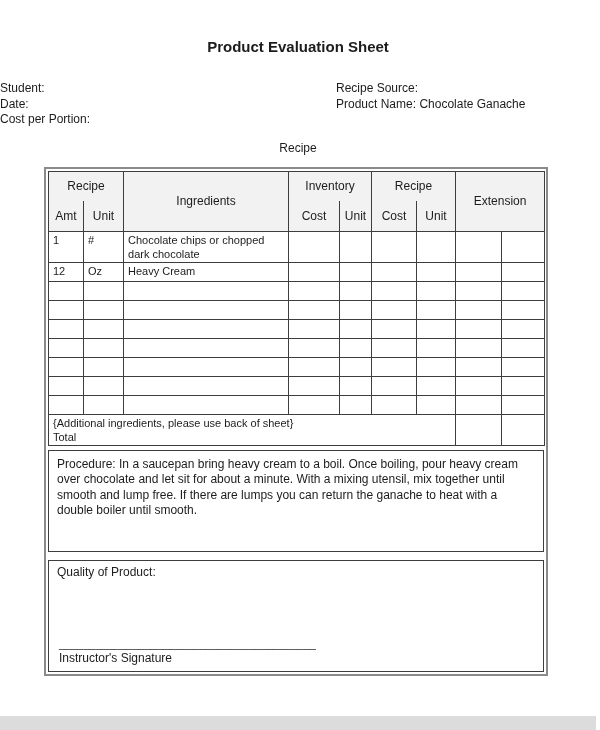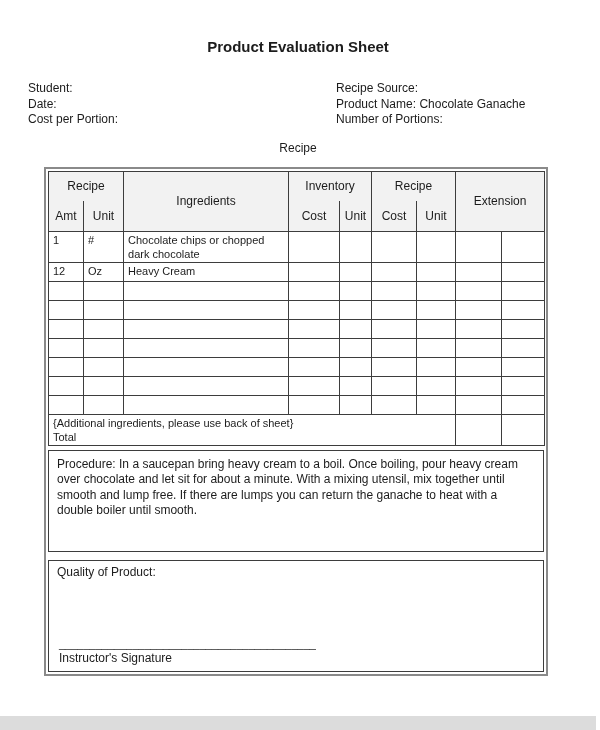--- a/index.html
+++ b/index.html
@@ -7,21 +7,21 @@
   body {
     width: 600px; height: 730px;
     background: #ffffff;
     font-family: "Liberation Sans", "DejaVu Sans", sans-serif;
     color: #1c1c1c;
   }
   .page { position: relative; width: 596px; height: 730px; overflow: hidden; background: #ffffff; }
 
   .title { text-align: center; padding-top: 38px; font-size: 15px; font-weight: bold; }
 
-  .info-row { display: flex; margin-top: 26px; padding-left: 28px; font-size: 12px; line-height: 15.5px; }
+  .info-row { display: flex; margin-top: 26px; font-size: 12px; line-height: 15.5px; }
   .info-left div, .info-right div { white-space: nowrap; }
   .info-right { margin-left: auto; width: 260px; }
 
   .recipe-heading { text-align: center; font-size: 12px; margin-top: 13px; }
 
   .sheet-box { margin: 12px 0 0 44px; width: 504px; border: 2px solid #8a8a8a; padding: 2px; background: #ffffff; }
 
   table.recipe-table { border-collapse: collapse; table-layout: fixed; width: 100%; font-size: 11px; }
   .recipe-table th, .recipe-table td { border: 1px solid #3d3d3d; padding: 1px 4px; overflow: hidden; }
   .recipe-table thead th { background: #f2f2f2; font-weight: normal; font-size: 12px; text-align: center; }
@@ -49,21 +49,20 @@
 
   <div class="info-row">
     <div class="info-left">
       <div>Student:</div>
       <div>Date:</div>
       <div>Cost per Portion:</div>
     </div>
     <div class="info-right">
       <div>Recipe Source:</div>
       <div><span>Product Name:</span> <span>Chocolate Ganache</span></div>
-      <div>Number of Portions:</div>
     </div>
   </div>
 
   <div class="recipe-heading">Recipe</div>
 
   <div class="sheet-box">
 
     <table class="recipe-table">
       <colgroup>
         <col style="width:35px">

